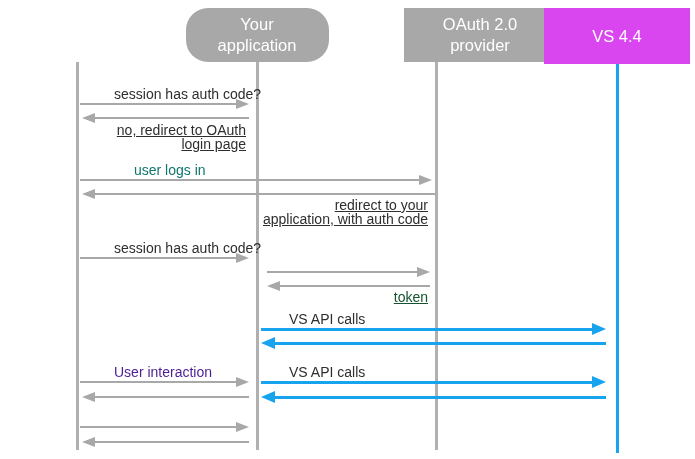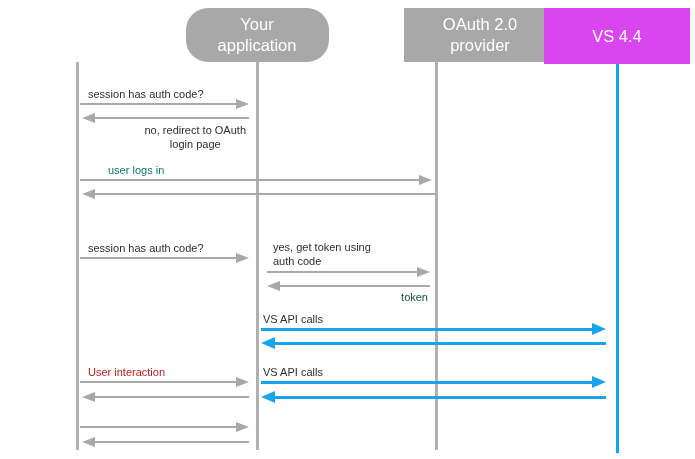--- a/index.html
+++ b/index.html
@@ -9,24 +9,25 @@
   }
   .actor-box{
     position:absolute;display:flex;align-items:center;justify-content:center;
     text-align:center;white-space:pre-line;color:#ffffff;
     font-size:16.5px;line-height:21px;font-weight:400;
   }
   .lifeline{position:absolute;}
   .shaft{position:absolute;}
   .head{position:absolute;width:0;height:0;}
   .msg-label{
-    position:absolute;font-size:11px;line-height:13.5px;color:#2e2e2e;
+    position:absolute;font-size:14px;line-height:13.5px;color:#2e2e2e;
     white-space:pre-line;
+    margin-left:26px;
   }
-  .msg-label.right{text-align:center;}
+  .msg-label.right{text-align:right;text-decoration:underline;}
 </style>
 </head>
 <body>
 
 <div class="stage" id="diagram" style="background: rgb(255, 255, 255);">
     <div class="lifeline" style="left: 75.5px; top: 62px; width: 3px; height: 388px; background: rgb(176, 176, 176);"></div>
     <div class="actor-box" style="left: 185.5px; top: 8px; width: 143px; height: 54px; background: rgb(168, 168, 168); color: rgb(255, 255, 255); border-radius: 22px;"><span>Your
 application</span></div>
     <div class="lifeline" style="left: 255.5px; top: 62px; width: 3px; height: 388px; background: rgb(176, 176, 176);"></div>
     <div class="actor-box" style="left: 366px; top: 8px; width: 152px; height: 54px; background: rgb(168, 168, 168); color: rgb(255, 255, 255); margin-left: 38px;"><span>OAuth 2.0
@@ -39,38 +40,38 @@
     <div class="msg-label" style="top: 88px; color: rgb(46, 46, 46); left: 88px;">session has auth code?</div>
     <div class="shaft" style="left: 93px; width: 156px; top: 117px; height: 2px; background: rgb(168, 168, 168);"></div>
     <div class="head" style="top: 113px; border-top: 5px solid transparent; border-bottom: 5px solid transparent; left: 82px; border-right: 13px solid rgb(168, 168, 168);"></div>
     <div class="msg-label right" style="top: 124px; color: rgb(46, 46, 46); right: 449px;">no, redirect to OAuth
 login page</div>
     <div class="shaft" style="left: 80px; width: 341px; top: 179px; height: 2px; background: rgb(168, 168, 168);"></div>
     <div class="head" style="top: 175px; border-top: 5px solid transparent; border-bottom: 5px solid transparent; left: 419px; border-left: 13px solid rgb(168, 168, 168);"></div>
     <div class="msg-label" style="top: 164px; color: #0f766e; left: 108px;">user logs in</div>
     <div class="shaft" style="left: 93px; width: 343px; top: 193px; height: 2px; background: rgb(168, 168, 168);"></div>
     <div class="head" style="top: 189px; border-top: 5px solid transparent; border-bottom: 5px solid transparent; left: 82px; border-right: 13px solid rgb(168, 168, 168);"></div>
+    <div class="msg-label right" style="top: 199px; color: rgb(46, 46, 46); right: 267px;">redirect to your
+application, with auth code</div>
     <div class="shaft" style="left: 80px; width: 158px; top: 257px; height: 2px; background: rgb(168, 168, 168);"></div>
     <div class="head" style="top: 253px; border-top: 5px solid transparent; border-bottom: 5px solid transparent; left: 236px; border-left: 13px solid rgb(168, 168, 168);"></div>
     <div class="msg-label" style="top: 242px; color: rgb(46, 46, 46); left: 88px;">session has auth code?</div>
     <div class="shaft" style="left: 267px; width: 152px; top: 271px; height: 2px; background: rgb(168, 168, 168);"></div>
     <div class="head" style="top: 267px; border-top: 5px solid transparent; border-bottom: 5px solid transparent; left: 417px; border-left: 13px solid rgb(168, 168, 168);"></div>
-    <div class="msg-label" style="top: 241px; color: rgb(46, 46, 46); left: 273px;">yes, get token using
-auth code</div>
     <div class="shaft" style="left: 278px; width: 152px; top: 285px; height: 2px; background: rgb(168, 168, 168);"></div>
     <div class="head" style="top: 281px; border-top: 5px solid transparent; border-bottom: 5px solid transparent; left: 267px; border-right: 13px solid rgb(168, 168, 168);"></div>
     <div class="msg-label right" style="top: 291px; color: #14532d; right: 267px;">token</div>
     <div class="shaft" style="left: 261px; width: 333px; top: 328px; height: 3px; background: rgb(24, 163, 238);"></div>
     <div class="head" style="top: 323px; border-top: 6px solid transparent; border-bottom: 6px solid transparent; left: 592px; border-left: 14px solid rgb(24, 163, 238);"></div>
     <div class="msg-label" style="top: 313px; color: rgb(46, 46, 46); left: 263px;">VS API calls</div>
     <div class="shaft" style="left: 273px; width: 333px; top: 342px; height: 3px; background: rgb(24, 163, 238);"></div>
     <div class="head" style="top: 337px; border-top: 6px solid transparent; border-bottom: 6px solid transparent; left: 261px; border-right: 14px solid rgb(24, 163, 238);"></div>
     <div class="shaft" style="left: 80px; width: 158px; top: 381px; height: 2px; background: rgb(168, 168, 168);"></div>
     <div class="head" style="top: 377px; border-top: 5px solid transparent; border-bottom: 5px solid transparent; left: 236px; border-left: 13px solid rgb(168, 168, 168);"></div>
-    <div class="msg-label" style="top: 366px; color: #b91c1c; left: 88px;">User interaction</div>
+    <div class="msg-label" style="top: 366px; color: #4c1d95; left: 88px;">User interaction</div>
     <div class="shaft" style="left: 261px; width: 333px; top: 381px; height: 3px; background: rgb(24, 163, 238);"></div>
     <div class="head" style="top: 376px; border-top: 6px solid transparent; border-bottom: 6px solid transparent; left: 592px; border-left: 14px solid rgb(24, 163, 238);"></div>
     <div class="msg-label" style="top: 366px; color: rgb(46, 46, 46); left: 263px;">VS API calls</div>
     <div class="shaft" style="left: 93px; width: 156px; top: 396px; height: 2px; background: rgb(168, 168, 168);"></div>
     <div class="head" style="top: 392px; border-top: 5px solid transparent; border-bottom: 5px solid transparent; left: 82px; border-right: 13px solid rgb(168, 168, 168);"></div>
     <div class="shaft" style="left: 273px; width: 333px; top: 396px; height: 3px; background: rgb(24, 163, 238);"></div>
     <div class="head" style="top: 391px; border-top: 6px solid transparent; border-bottom: 6px solid transparent; left: 261px; border-right: 14px solid rgb(24, 163, 238);"></div>
     <div class="shaft" style="left: 80px; width: 158px; top: 426px; height: 2px; background: rgb(168, 168, 168);"></div>
     <div class="head" style="top: 422px; border-top: 5px solid transparent; border-bottom: 5px solid transparent; left: 236px; border-left: 13px solid rgb(168, 168, 168);"></div>
     <div class="shaft" style="left: 93px; width: 156px; top: 441px; height: 2px; background: rgb(168, 168, 168);"></div>

